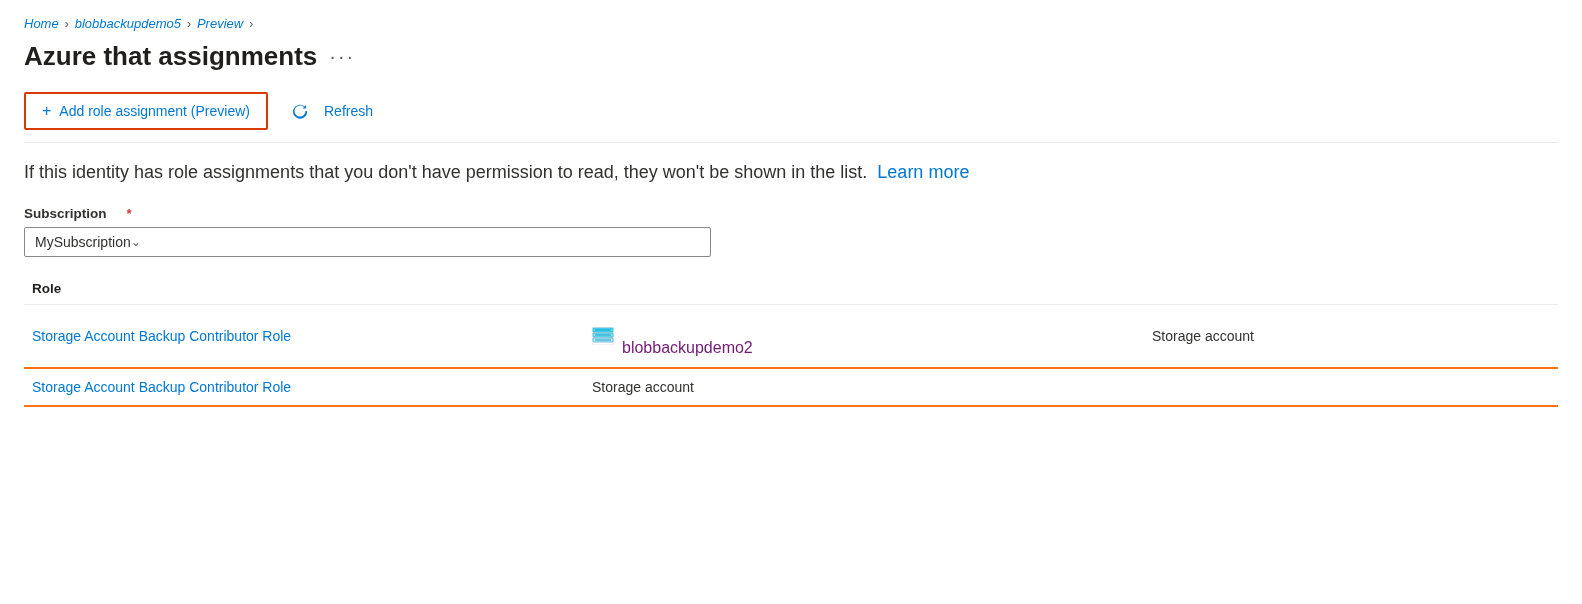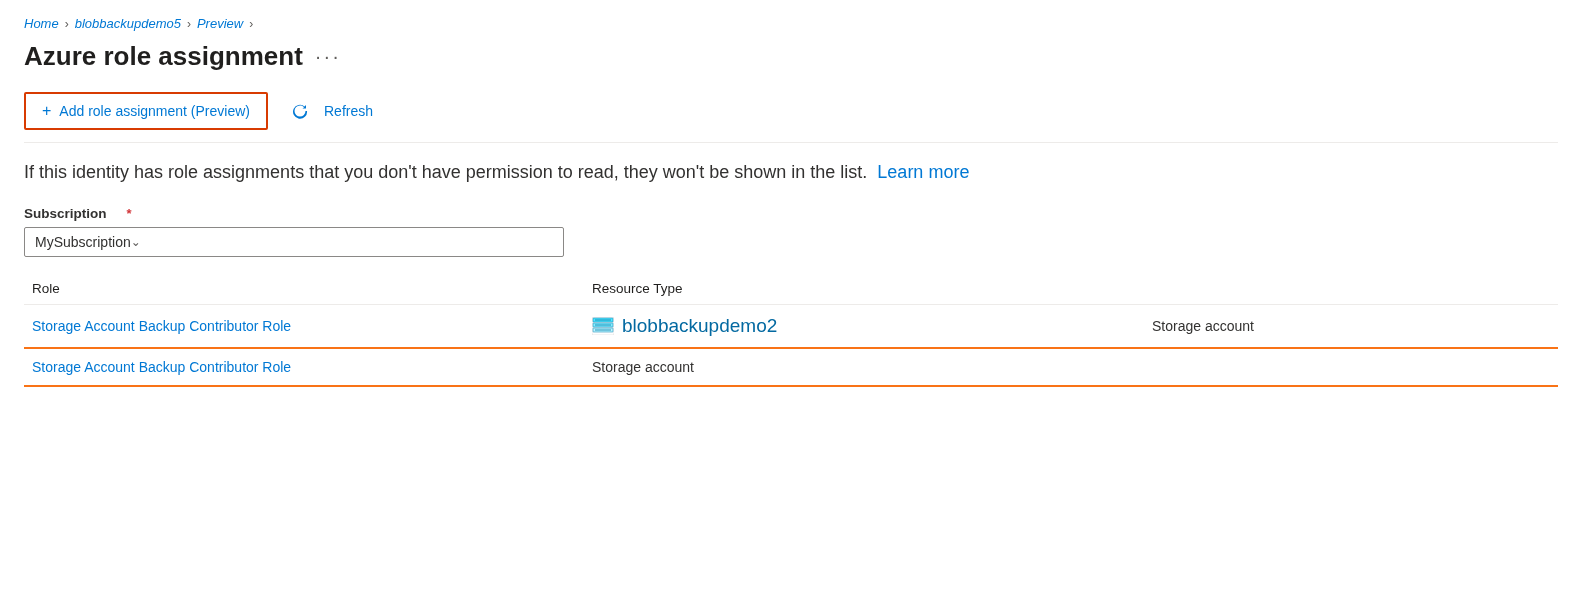--- a/index.html
+++ b/index.html
@@ -112,41 +112,41 @@
     .required-star {
       color: #d13438;
       font-size: 13px;
     }
     .subscription-dropdown {
       display: flex;
       align-items: center;
       border: 1px solid #8a8886;
       background: #fff;
       padding: 6px 10px;
-      width: 540px;
+      width: 687px;
       cursor: pointer;
       border-radius: 2px;
       font-size: 14px;
     }
     .chevron-icon {
       font-size: 12px;
       color: #605e5c;
     }
     .table-container {
       width: 100%;
     }
     .table-header {
       display: grid;
       grid-template-columns: 560px 560px 1fr;
       padding: 8px 0;
       border-bottom: 1px solid #edebe9;
     }
     .col-header {
       font-size: 13.5px;
-      font-weight: 400;
+      font-weight: 700;
       color: #201f1e;
       padding: 0 8px;
     }
     .table-row {
       display: grid;
       grid-template-columns: 560px 560px 1fr;
       padding: 10px 0;
       border-bottom: 2px solid #f97316;
       align-items: center;
     }
@@ -163,43 +163,44 @@
       display: flex;
       align-items: center;
       gap: 8px;
     }
     .storage-icon {
       width: 22px;
       height: 18px;
       flex-shrink: 0;
     }
     .resource-link {
-      color: #0369a1;
-      text-decoration: none;
-      font-size: 19px;
+      color: #701a75;
+      text-decoration: none;
+      font-size: 16px;
+      margin-top: 24px;
     }
     .resource-type {
       font-size: 14px;
       color: #323130;
     }
   </style>
 </head>
 <body>
 
 <nav class="breadcrumb">
   <a href="#">Home</a>
   <span class="breadcrumb-sep">›</span>
   <a href="#">blobbackupdemo5</a>
   <span class="breadcrumb-sep">›</span>
   <a href="#">Preview</a>
   <span class="breadcrumb-sep">›</span>
 </nav>
 
 <div class="page-title-row">
-  <h1 class="page-title">Azure role assignment</h1>
+  <h1 class="page-title">Azure that assignments</h1>
   <span class="more-icon">···</span>
 </div>
 
 <div class="toolbar">
   <button class="add-role-btn">
     <span class="plus-icon">+</span>
     <span>Add role assignment (Preview)</span>
   </button>
   <button class="refresh-btn">
     <svg class="refresh-icon" viewBox="0 0 16 16" fill="none" xmlns="http://www.w3.org/2000/svg">
@@ -221,21 +222,20 @@
   </div>
   <div class="subscription-dropdown">
     <span>MySubscription</span>
     <span class="chevron-icon">⌄</span>
   </div>
 </div>
 
 <div class="table-container">
   <div class="table-header">
     <div class="col-header">Role</div>
-    <div class="col-header">Resource Type</div>
   </div>
 
   <div class="table-row">
     <div class="cell">
       <a href="#" class="role-link">Storage Account Backup Contributor Role</a>
     </div>
     <div class="cell resource-cell">
       <svg class="storage-icon" viewBox="0 0 22 18" xmlns="http://www.w3.org/2000/svg">
         <rect x="0" y="0" width="22" height="18" rx="1" fill="#fff" stroke="#ccc" stroke-width="0.5"></rect>
         <rect x="1" y="1" width="20" height="4" rx="0.5" fill="#50e6ff"></rect>

